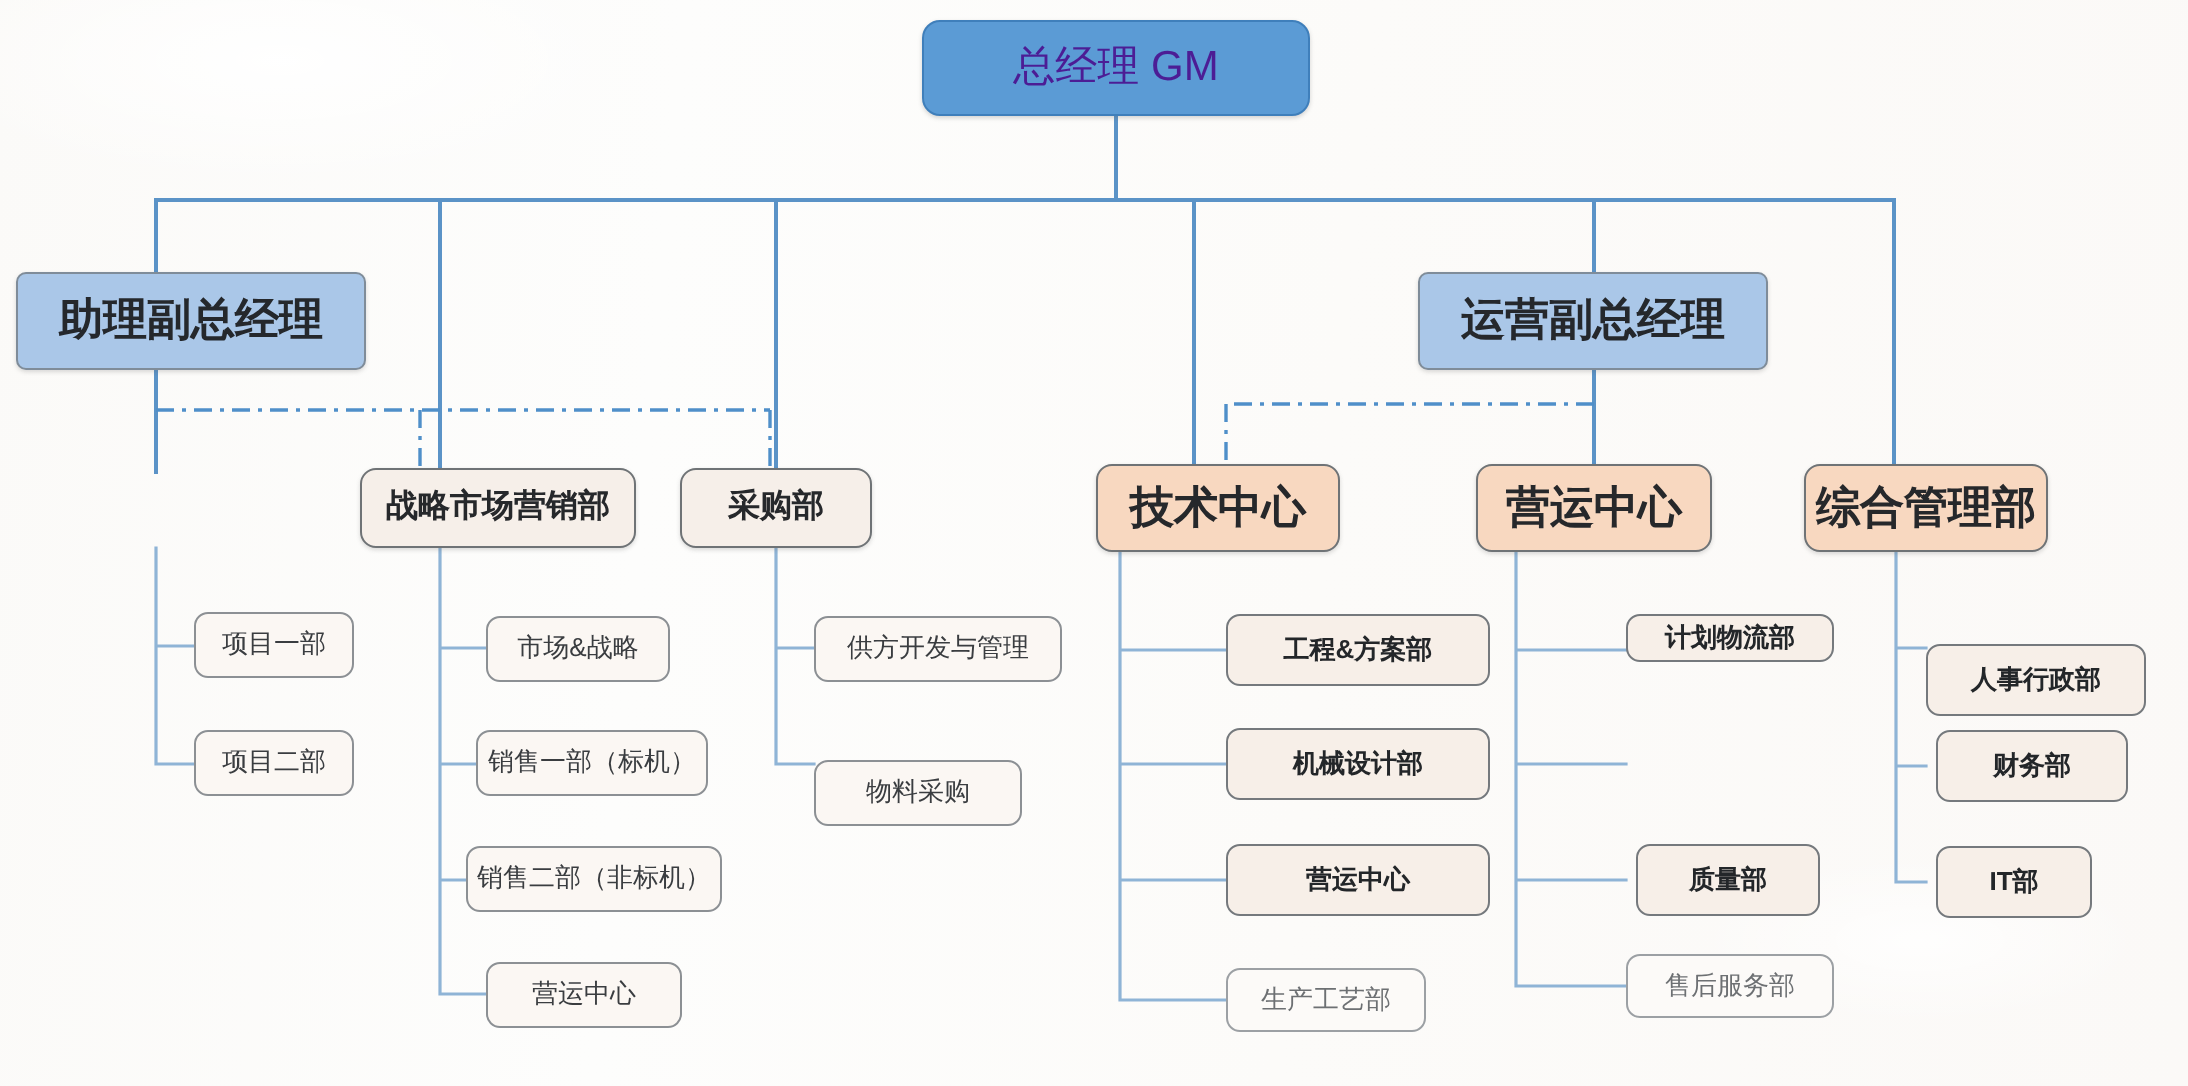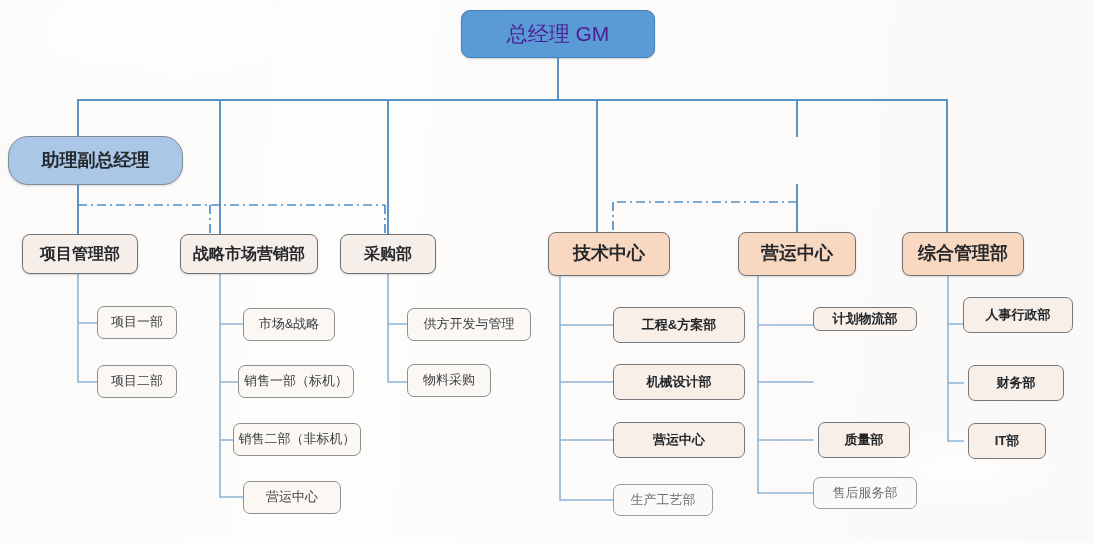--- a/index.html
+++ b/index.html
@@ -47,41 +47,41 @@
     border-radius: 9px;
     font-size: 21px;
     font-weight: 400;
     color: #4c1d95;
     box-shadow: 0 1px 2px rgba(90,90,90,0.25);
   }
   
   .node.vp {
     background: #aac7e8;
     border: 1.6px solid #7f8c99;
-    border-radius: 20px;
-    font-size: 18px;
+    border-radius: 5px;
+    font-size: 22px;
     font-weight: 700;
     color: #25282c;
     box-shadow: 0 1px 2px rgba(90,90,90,0.22);
   }
   
   .node.div-cream {
     background: #f6efe9;
     border: 1.6px solid #6f7376;
     border-radius: 8px;
     font-size: 16px;
     font-weight: 700;
     box-shadow: 0 1px 2px rgba(90,90,90,0.22);
   }
   
   .node.div-peach {
     background: #f8d8c0;
     border: 1.6px solid #6f7376;
     border-radius: 8px;
-    font-size: 18px;
+    font-size: 22px;
     font-weight: 700;
     box-shadow: 0 1px 2px rgba(90,90,90,0.22);
   }
   
   .node.leaf {
     background: #fbf7f3;
     border: 1.3px solid #8c9094;
     border-radius: 7px;
     font-size: 13px;
     font-weight: 400;
@@ -146,49 +146,49 @@
       <path d="M758,274 L758,493 M758,325 L813,325 M758,382 L813,382 M758,440 L813,440 M758,493 L813,493"></path>
 
       <path d="M948,274 L948,441 M948,324 L963,324 M948,383 L963,383 M948,441 L963,441"></path>
     </g>
   </svg>
 
   <div class="node gm" style="left:461px; top:10px; width:194px; height:48px;">总经理 GM</div>
 
   <div class="node vp" style="left:8px; top:136px; width:175px; height:49px;">助理副总经理</div>
 
+  <div class="node vp" style="left:709px; top:136px; width:175px; height:49px;">运营副总经理</div>
 
-  <div class="node div-cream" style="left:22px; top:234px; width:116px; height:40px;">项目管理部</div>
 
   <div class="node div-cream" style="left:180px; top:234px; width:138px; height:40px;">战略市场营销部</div>
 
   <div class="node div-cream" style="left:340px; top:234px; width:96px; height:40px;">采购部</div>
 
   <div class="node div-peach" style="left:548px; top:232px; width:122px; height:44px;">技术中心</div>
 
   <div class="node div-peach" style="left:738px; top:232px; width:118px; height:44px;">营运中心</div>
 
   <div class="node div-peach" style="left:902px; top:232px; width:122px; height:44px;">综合管理部</div>
 
   <div class="node leaf" style="left:97px; top:306px; width:80px; height:33px;">项目一部</div>
   <div class="node leaf" style="left:97px; top:365px; width:80px; height:33px;">项目二部</div>
 
   <div class="node leaf" style="left:243px; top:308px; width:92px; height:33px;">市场&amp;战略</div>
   <div class="node leaf" style="left:238px; top:365px; width:116px; height:33px;">销售一部（标机）</div>
   <div class="node leaf" style="left:233px; top:423px; width:128px; height:33px;">销售二部（非标机）</div>
   <div class="node leaf" style="left:243px; top:481px; width:98px; height:33px;">营运中心</div>
 
   <div class="node leaf" style="left:407px; top:308px; width:124px; height:33px;">供方开发与管理</div>
-  <div class="node leaf" style="left:407px; top:364px; width:84px; height:33px;">物料采购</div>
+  <div class="node leaf" style="left:407px; top:380px; width:104px; height:33px;">物料采购</div>
 
   <div class="node leaf bold" style="left:613px; top:307px; width:132px; height:36px;text-align:right;">工程&amp;方案部</div>
   <div class="node leaf bold" style="left:613px; top:364px; width:132px; height:36px;">机械设计部</div>
   <div class="node leaf bold" style="left:613px; top:422px; width:132px; height:36px;">营运中心</div>
   <div class="node leaf faint" style="left:613px; top:484px; width:100px; height:32px;">生产工艺部</div>
 
   <div class="node leaf bold" style="left:813px; top:307px; width:104px; height:24px;">计划物流部</div>
   <div class="node leaf bold" style="left:818px; top:422px; width:92px; height:36px;">质量部</div>
   <div class="node leaf faint" style="left:813px; top:477px; width:104px; height:32px;">售后服务部</div>
 
-  <div class="node leaf bold" style="left:963px; top:297px; width:110px; height:36px;">人事行政部</div>
+  <div class="node leaf bold" style="left:963px; top:322px; width:110px; height:36px;">人事行政部</div>
   <div class="node leaf bold" style="left:968px; top:365px; width:96px; height:36px;">财务部</div>
   <div class="node leaf bold" style="left:968px; top:423px; width:78px; height:36px;">IT部</div>
 </div>
 
 </body></html>

